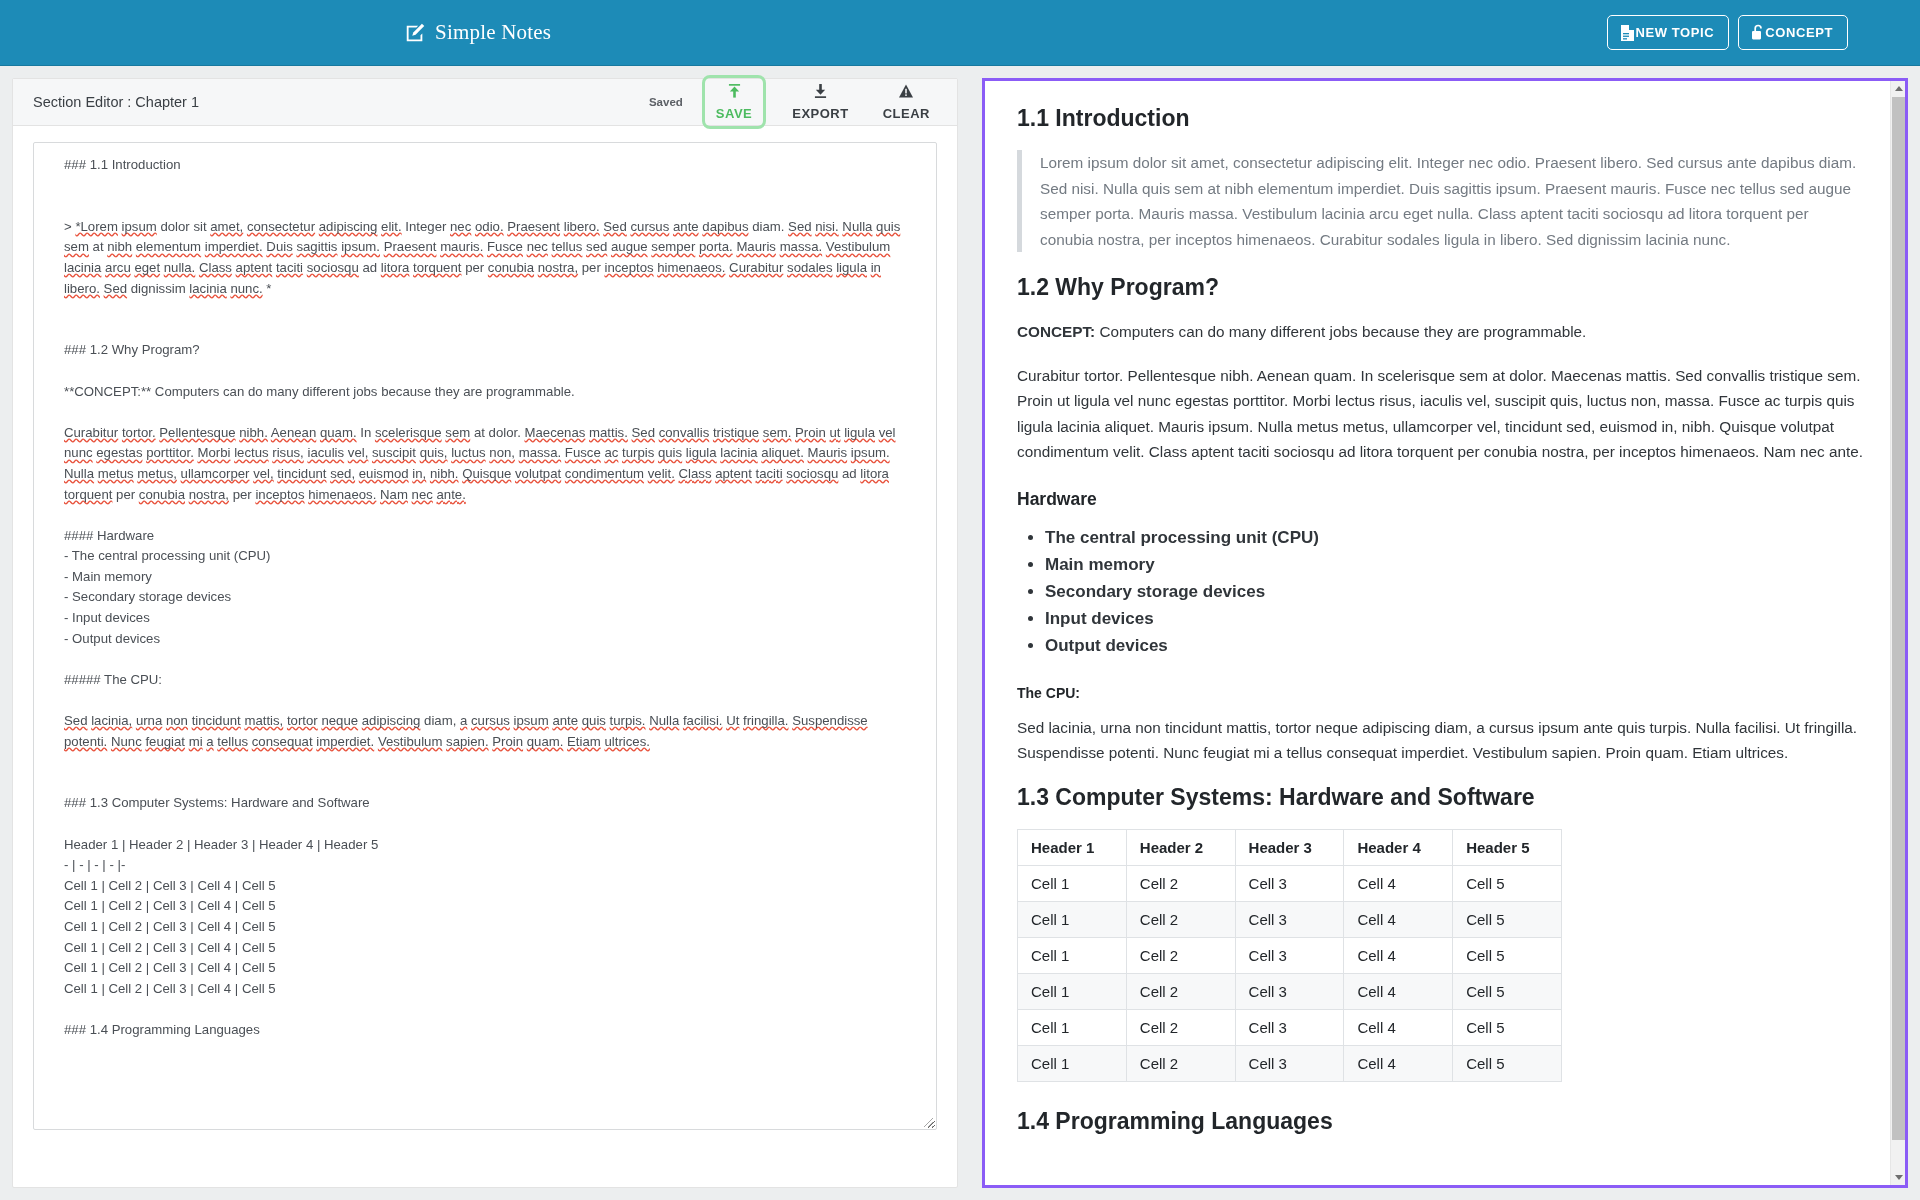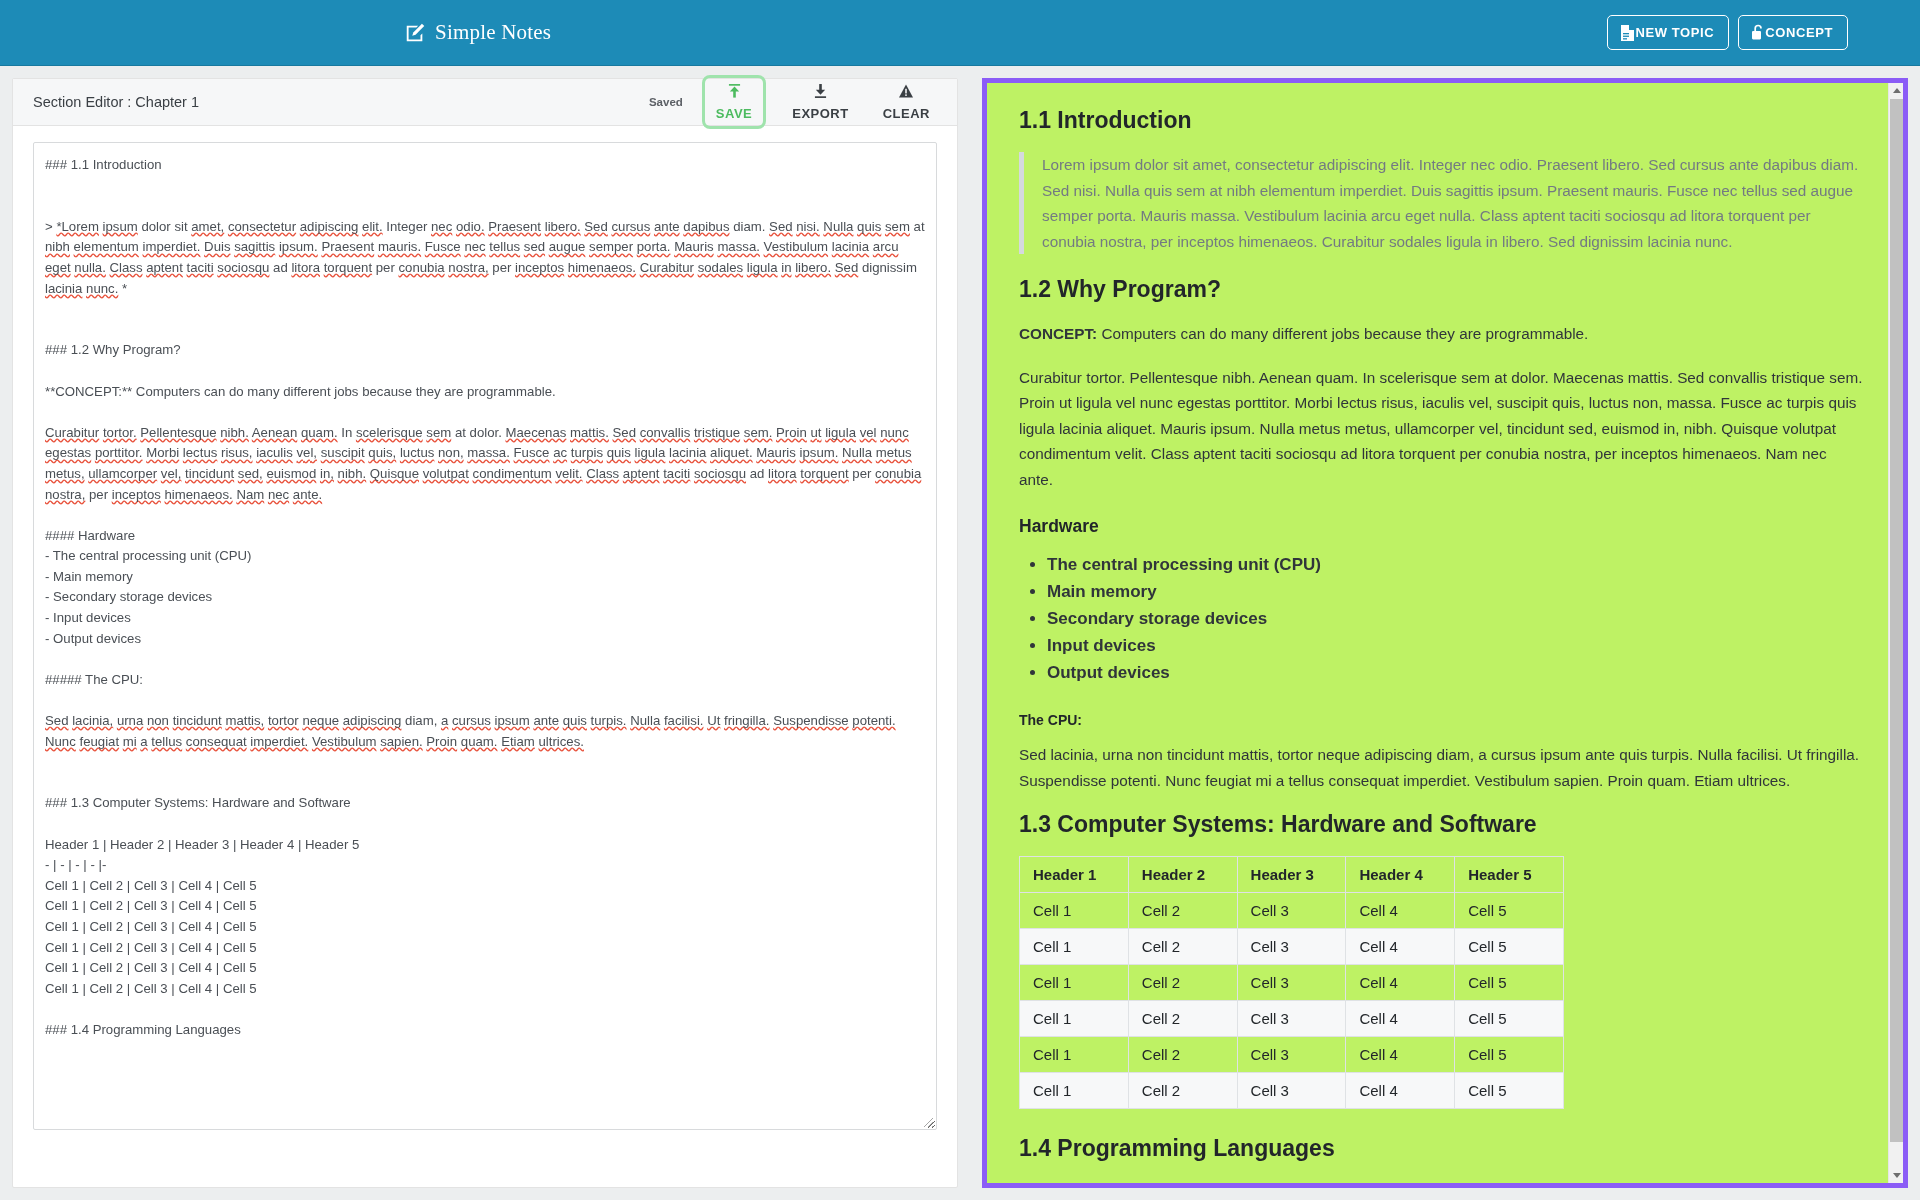--- a/index.html
+++ b/index.html
@@ -126,21 +126,21 @@
     margin-right: 6px;
   }
   .tool-btn.save svg { fill: #4cbb5f; }
 
   .editor-body { padding: 16px 20px 20px 20px; flex: 1; }
   .md-area {
     width: 100%;
     height: 988px;
     border: 1px solid #d8dadc;
     border-radius: 2px;
-    padding: 12px 11px;
+    padding: 12px 30px;
     font-family: "Liberation Sans", sans-serif;
     font-size: 13.2px;
     line-height: 20.6px;
     color: #4a4f55;
     resize: vertical;
     outline: none;
     overflow: hidden;
     white-space: pre-wrap;
     word-wrap: break-word;
     background: #fff;
@@ -154,22 +154,22 @@
   .resize-grip {
     position: absolute;
     right: 2px; bottom: 1px;
     width: 14px; height: 14px;
     pointer-events: none;
   }
 
   
   .preview-wrap {
     flex: 1;
-    background: #bef264;
-    border: 5px solid #8b5cf6;
+    background: #ffffff;
+    border: 3px solid #8b5cf6;
     height: 1110px;
     position: relative;
     overflow: hidden;
   }
   .preview {
     padding: 24px 40px 0 32px;
     height: 100%;
     overflow: hidden;
   }
   .preview h3 {

